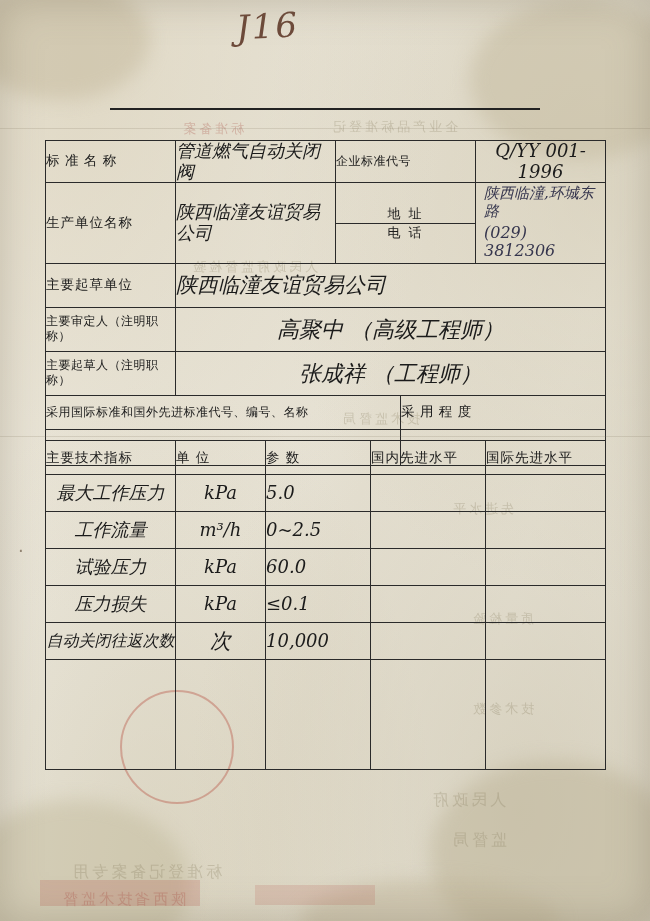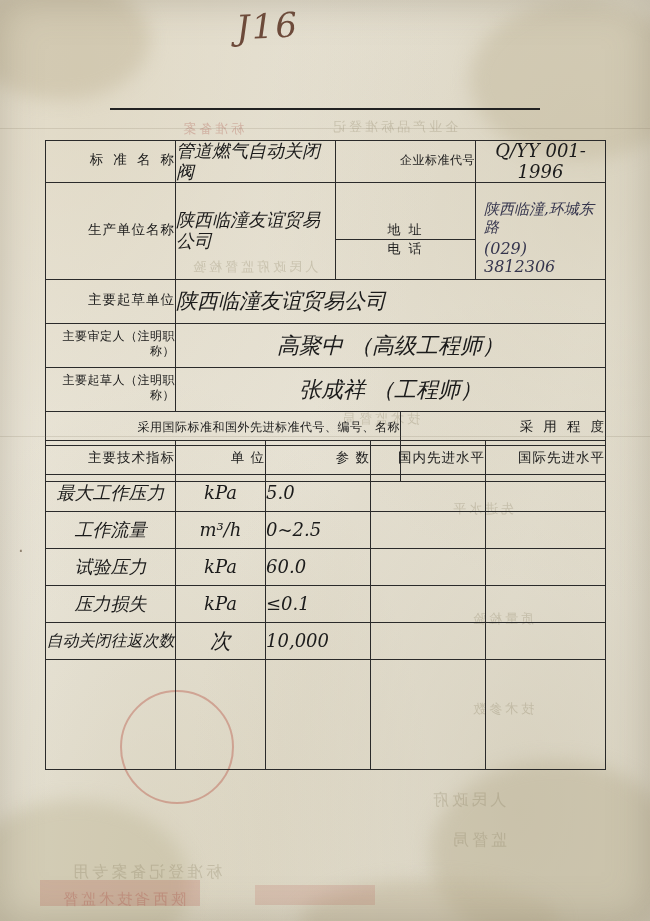--- a/index.html
+++ b/index.html
@@ -88,23 +88,23 @@
     border-collapse: collapse;
     table-layout: fixed;
   }
   table.form td {
     border: 1px solid #2a2a2a;
     padding: 0;
     vertical-align: middle;
     color: #1b1b1b;
   }
   .lbl {
-    text-align: right;
+    text-align: left;
     font-size: 13.5px;
-    font-family: Liberation Mono, monospace;
+    font-family: Liberation Serif, serif;
     letter-spacing: 1px;
     padding: 4px 2px;
     line-height: 1.25;
   }
   .lbl-sm { font-size: 12px; letter-spacing: 0.5px; }
 
   .hw {
     font-family: "DejaVu Serif", serif;
     font-style: italic;
     color: #3a3a4a;
@@ -112,23 +112,23 @@
     padding: 2px 8px;
     line-height: 1.15;
     white-space: pre-line;
   }
   .hw-blue { color: #35354d; }
   .hw-lg { font-size: 21px; }
   .hw-c { text-align: center; }
 
   .addr-split { display: flex; flex-direction: column; height: 100%; }
   .addr-split > div { flex: 1; display: flex; align-items: center; justify-content: center; font-size: 13px; letter-spacing: 2px; }
-  .addr-split > div:first-child { border-bottom: 1px solid #2a2a2a; margin-top: 16px; }
-
-  .spec-head { text-align: right; font-size: 13.5px; letter-spacing: 1px; padding: 6px 2px; }
+  .addr-split > div:first-child { border-bottom: 1px solid #2a2a2a; }
+
+  .spec-head { text-align: left; font-size: 13.5px; letter-spacing: 1px; padding: 6px 2px; }
 
   .row-h { height: 34px; }
   .row-tall { height: 40px; }
   .row-spec { height: 37px; }
 
   
   .redmark {
     position: absolute;
     color: rgba(176,58,48,0.45);
     font-size: 11px;

